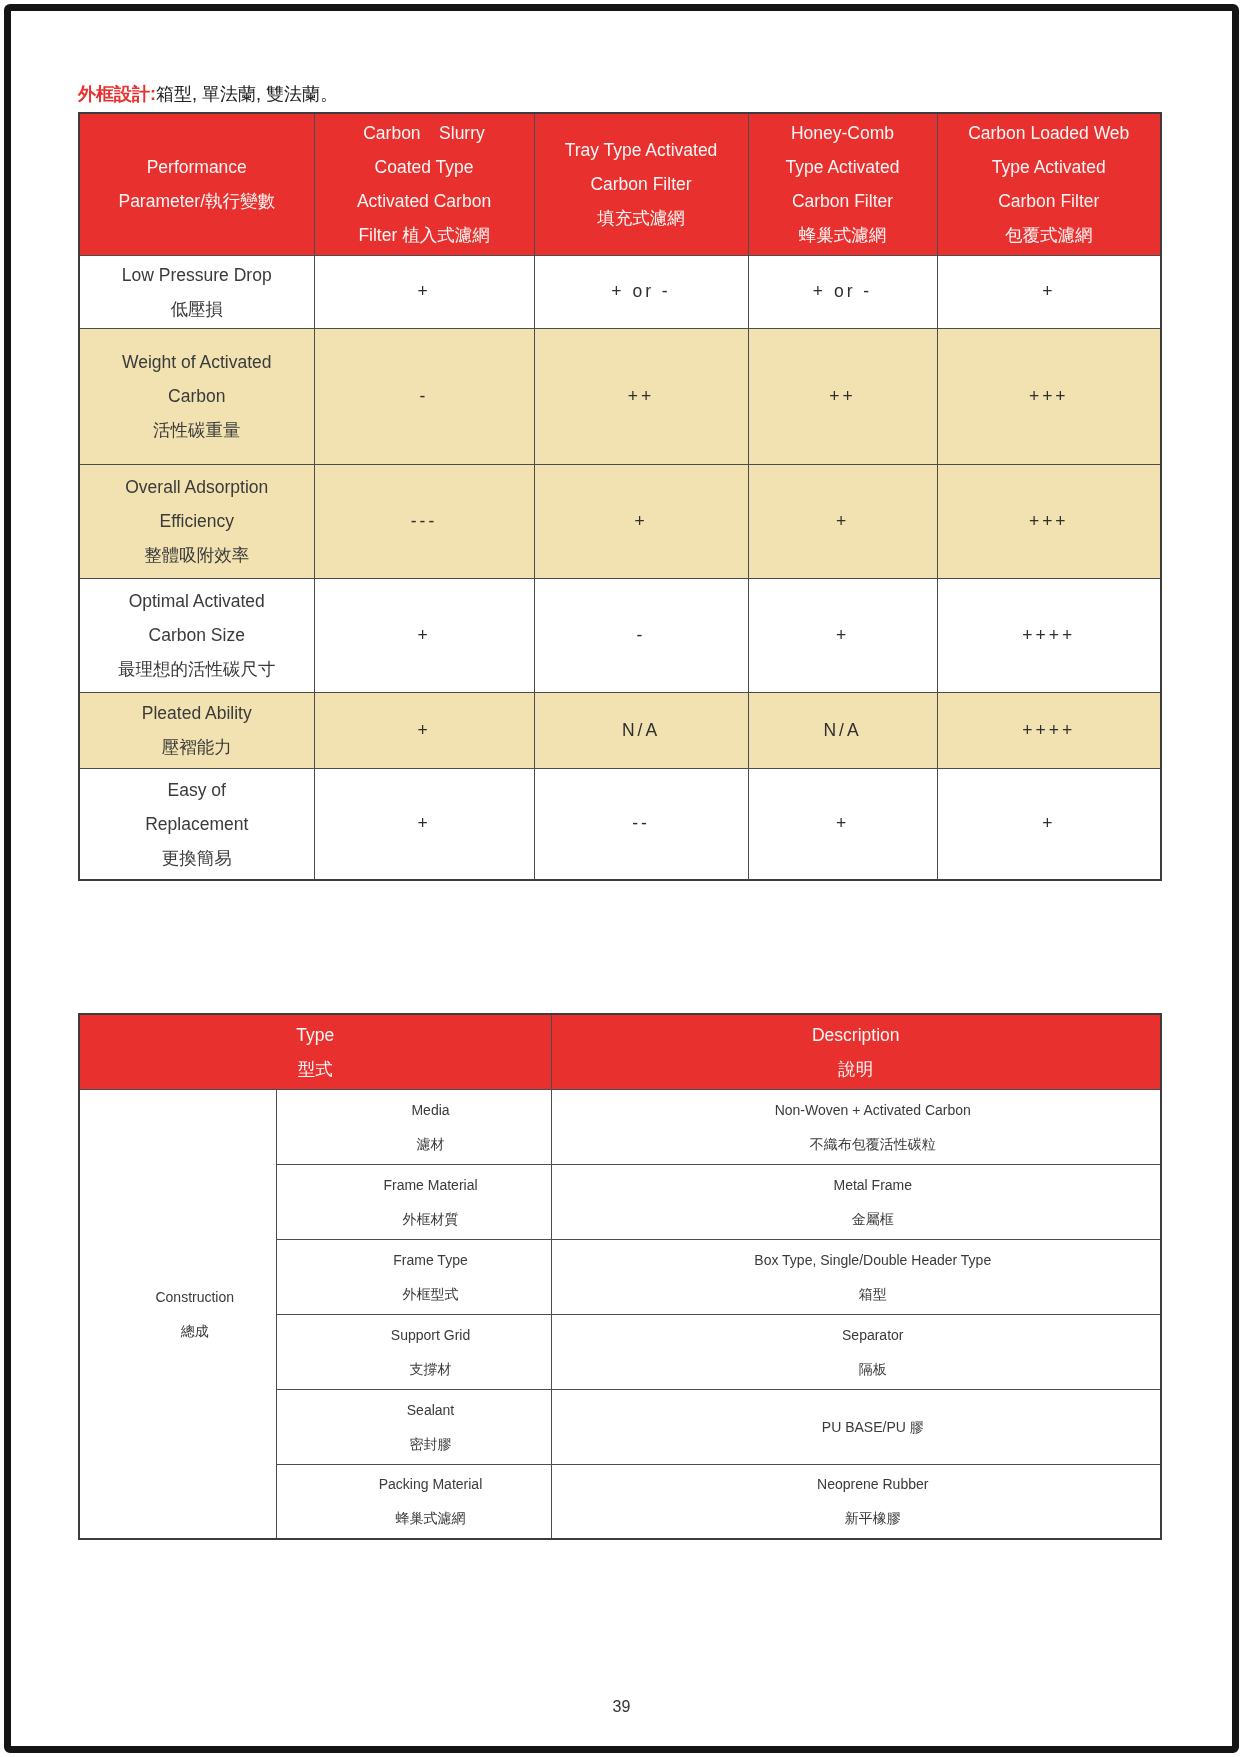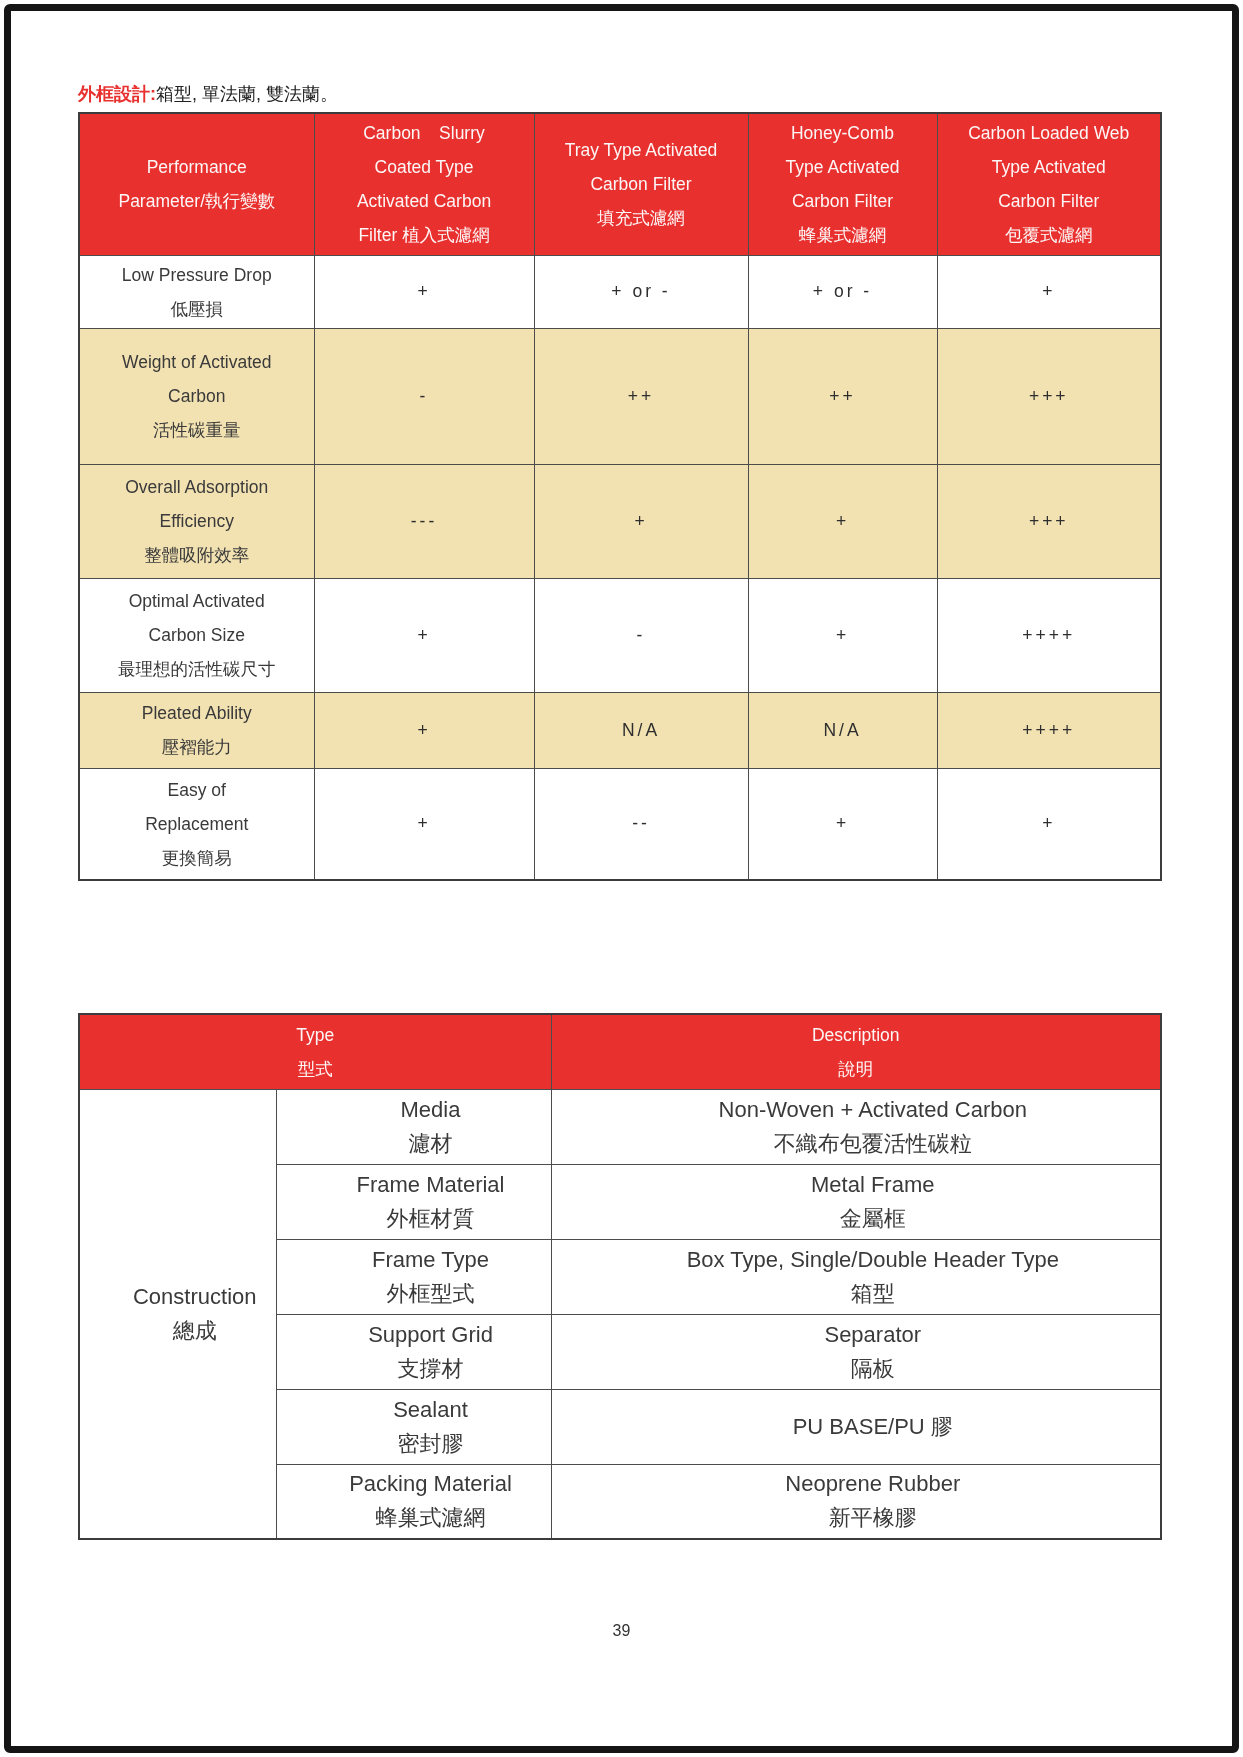--- a/index.html
+++ b/index.html
@@ -25,25 +25,25 @@
 
   .t1 thead th { background:var(--red,#e8302e); color:#fdf6f6; font-weight:normal; font-size:17.5px; }
   .t1 .hrow { height:142px; }
   .t1 td { font-size:17.5px; }
   .val { font-size:17px; letter-spacing:3px; color:#2e2e2e; }
   .shaded td { background:var(--beige,#f2e2b2); }
   .h75{height:64px} .h111{height:136px} .h114{height:114px}
   .h78{height:78px} .h76{height:76px} .h112{height:112px}
 
   .t2 thead th { background:var(--red,#e8302e); color:#fdf6f6; font-weight:normal; font-size:17.5px; height:75px; }
-  .t2 td { font-size:22px;padding-left:40px; }
+  .t2 td { font-size:14px;padding-left:40px; }
   .t2 tbody tr { height:75px; }
   .groupcell div + div { }
 
-  .pageno { position:absolute; left:0; right:0; top:1622px; text-align:center; font-size:16px; color:#333333; }
+  .pageno { position:absolute; left:0; right:0; top:1698px; text-align:center; font-size:16px; color:#333333; }
 </style>
 </head>
 <body>
 
 <div class="page">
   <div class="frame"></div>
 
   <div class="doc-title">
     <span class="title-red">外框設計:</span><span class="title-black">箱型, 單法蘭, 雙法蘭。</span>
   </div>

